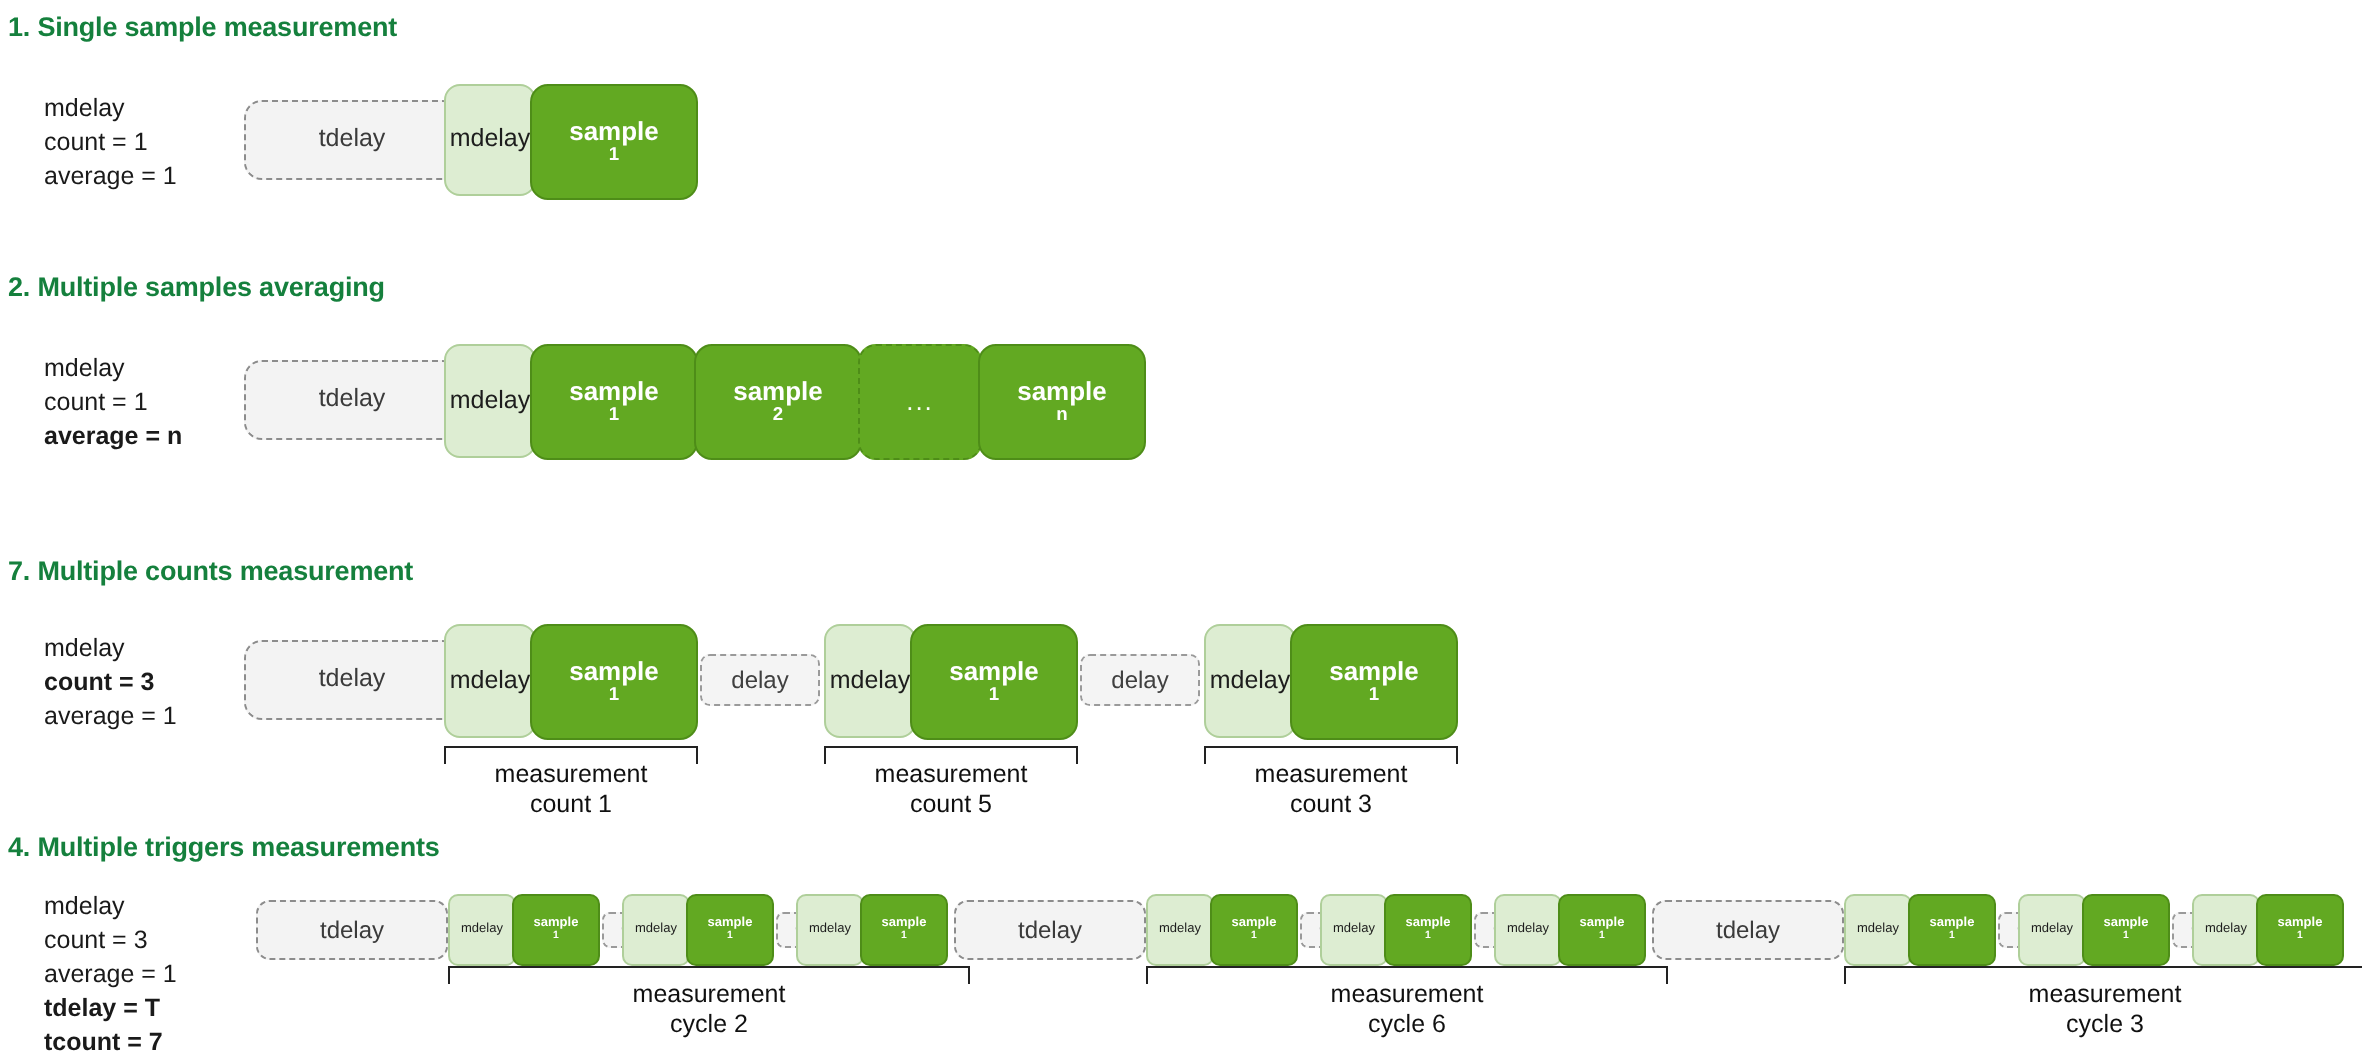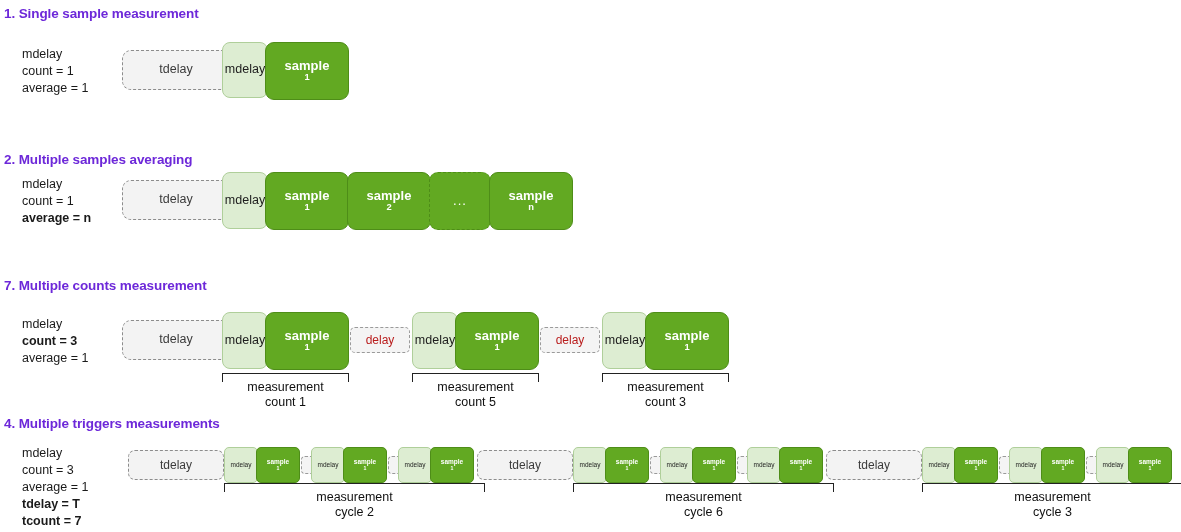--- a/index.html
+++ b/index.html
@@ -4,21 +4,21 @@
 <style>
   html,body{margin:0;padding:0;background:#ffffff;}
   body{
     width:1181px;height:532px;position:relative;overflow:hidden;
     font-family:"Liberation Sans","DejaVu Sans",sans-serif;
     color:#000000;
     -webkit-font-smoothing:antialiased;
   }
   .section{position:absolute;left:0;top:0;width:1181px;}
   .sec-title{
-    position:absolute;font-size:13.5px;font-weight:bold;color:#6d28d9;
+    position:absolute;font-size:13.5px;font-weight:bold;color:#15803d;
     white-space:nowrap;letter-spacing:-0.1px;
   }
   .params{
     position:absolute;font-size:12.5px;line-height:17px;color:#1a1a1a;
     white-space:nowrap;
   }
   .params .b{font-weight:bold;}
 
   
   .blk{
@@ -28,21 +28,21 @@
   .blk span{display:block;line-height:1.05;}
 
   .tdelay{
     background:#F3F3F3;border:1.6px dashed #8c8c8c;border-radius:9px;
     color:#3b3b3b;font-size:12.5px;
   }
   .tdelay.small{font-size:12px;border-width:1.4px;border-radius:7px;}
 
   .delay{
     background:#F4F4F4;border:1px dashed #9a9a9a;border-radius:5px;
-    color:#b91c1c;font-size:12px;align-items:center;
+    color:#404040;font-size:12px;align-items:center;
   }
   .delay.tiny{font-size:7px;border-radius:4px;}
 
   .mdelay{
     background:#DDEDD2;border:1.3px solid #AFCF9A;border-radius:8px;
     color:#1d1d1d;font-size:12.5px;
   }
   .mdelay.tiny{font-size:6.5px;border-radius:5px;border-width:1px;}
 
   .sample{
@@ -90,21 +90,21 @@
   </div>
   <div class="blk sample" style="left:265px;top:42px;width:84px;height:58px;">
     <span>
         <span>sample</span>
         <span class="sub">1</span>
       </span>
   </div>
 </div>
 
 <div class="section">
-  <div class="sec-title" style="left:4px;top:152px;text-align:right;">2. Multiple samples averaging</div>
+  <div class="sec-title" style="left:4px;top:136px;text-align:right;">2. Multiple samples averaging</div>
   <div class="params" style="left:22px;top:176px;">
     <div>mdelay</div>
     <div>count = 1</div>
     <div class="b">average = n</div>
   </div>
 
   <div class="blk tdelay" style="left:122px;top:180px;width:108px;height:40px;">
     <span>tdelay</span>
   </div>
   <div class="blk mdelay" style="left:222px;top:172px;width:46px;height:57px;">

